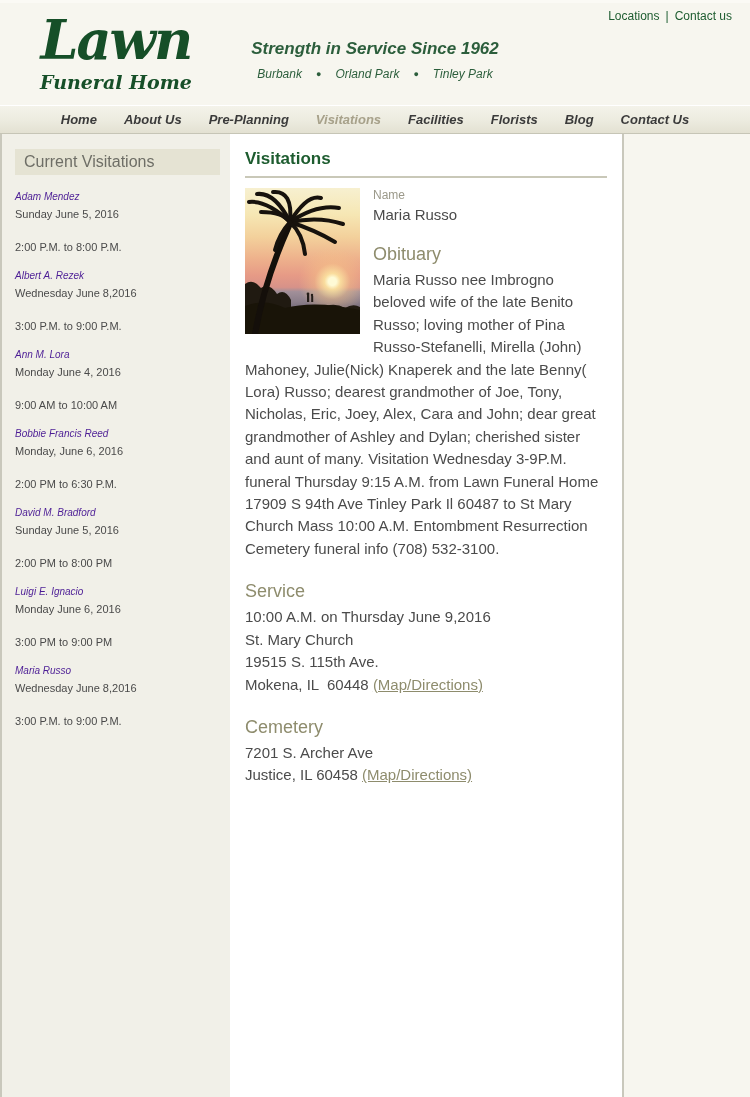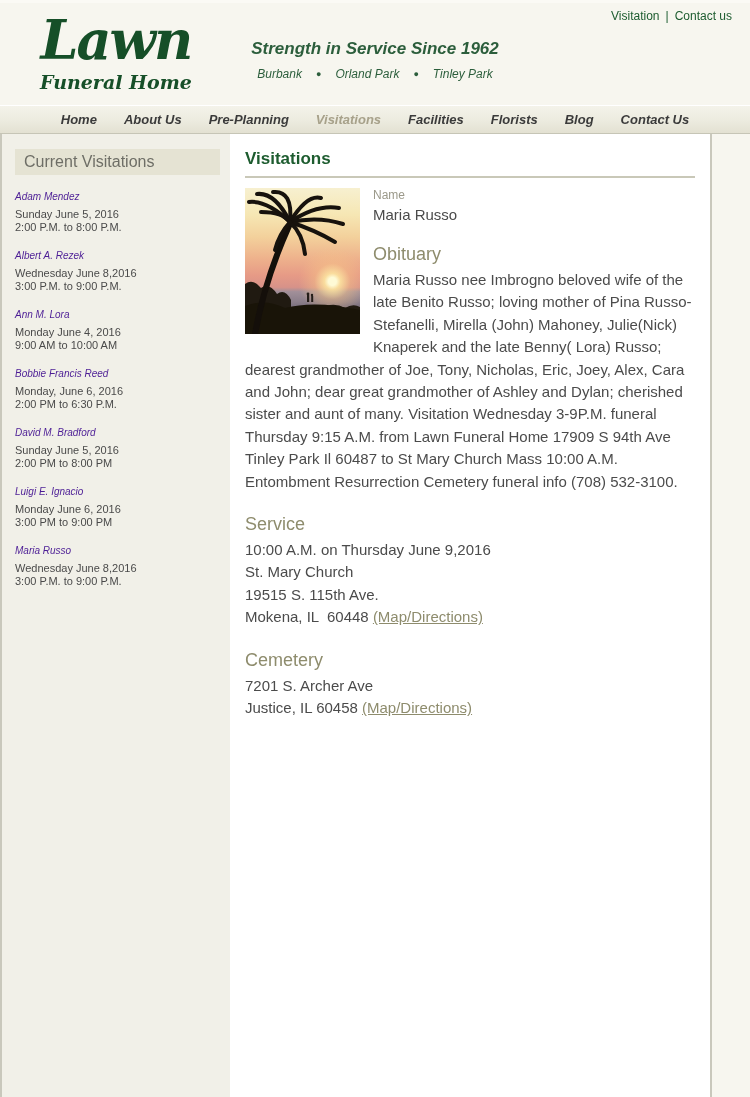--- a/index.html
+++ b/index.html
@@ -20,27 +20,27 @@
   .tagline-locs .dot { margin:0 14px; font-size:9px; vertical-align:1px; }
 
   
   .nav { height:29px; background:linear-gradient(180deg,#f4f3ea 0%,#ecebdf 55%,#e3e1d2 100%);
          border-top:1px solid #ffffff; border-bottom:1px solid #c6c5b6;
          display:flex; justify-content:center; align-items:center; gap:27px; }
   .nav-item { font-size:13px; font-style:italic; font-weight:bold; color:#3b3b3b; cursor:pointer; white-space:nowrap; }
   .nav-item.active { color:#a7a18a; cursor:default; }
 
   
-  .wrapper { display:flex; height:963px; width:712px; border-left:2px solid #c9c8bc; border-right:2px solid #c9c8bc;
+  .wrapper { display:flex; height:963px; width:624px; border-left:2px solid #c9c8bc; border-right:2px solid #c9c8bc;
              box-shadow:inset 0 3px 4px -2px rgba(0,0,0,.12); }
   .sidebar { width:228px; background:#f1f0e8; padding:15px 10px 10px 13px; }
   .sidebar-title { background:#e5e3d3; color:#6e6e66; font-size:16px; padding:4px 9px; margin-bottom:6px; }
   .entry { margin-top:13px; }
   .entry-name { font-size:10px; font-style:italic; color:#4c1d95; line-height:18px; cursor:pointer; }
-  .entry-date, .entry-time { font-size:11px; color:#4a4a4a; line-height:13px; }
+  .entry-date, .entry-time { font-size:11px; color:#4a4a4a; line-height:13px;margin-top:20px; }
   .entry-date { margin-top:2px; }
 
   .main { flex:1; background:#ffffff; padding:15px 15px 0 15px; }
   .page-title { color:#1d5c2f; font-size:17px; font-weight:bold; }
   .title-rule { height:2px; background:#c9c8b8; margin:7px 0 10px 0; border:0; }
 
   
   .photo { float:left; width:115px; height:146px; margin:0 13px 8px 0; position:relative; overflow:hidden;
     background:
       radial-gradient(circle at 76% 64%, #fefad6 0 4px, rgba(252,228,160,.9) 8px, rgba(247,195,135,.45) 18px, rgba(240,170,130,0) 34px),
@@ -56,21 +56,21 @@
   .body-text { font-size:15px; line-height:22.4px; color:#4b4b4b; }
   .addr-line { font-size:15px; line-height:22.4px; color:#4b4b4b; white-space:pre-wrap; }
   .map-link { color:#8e8c6d; text-decoration:underline; cursor:pointer; }
   .section { clear:none; }
 </style>
 </head>
 <body>
 
 <div class="header">
   <div class="topbar">
-    <a>Visitation</a><span class="sep">|</span><a>Contact us</a>
+    <a>Locations</a><span class="sep">|</span><a>Contact us</a>
   </div>
   <div class="logo">
     <div class="logo-main">Lawn</div>
     <div class="logo-sub">Funeral Home</div>
   </div>
   <div class="tagline">
     <div class="tagline-main">Strength in Service Since 1962</div>
     <div class="tagline-locs">
       <span>Burbank</span><span class="dot">●</span><span>Orland Park</span><span class="dot">●</span><span>Tinley Park</span>
     </div>

